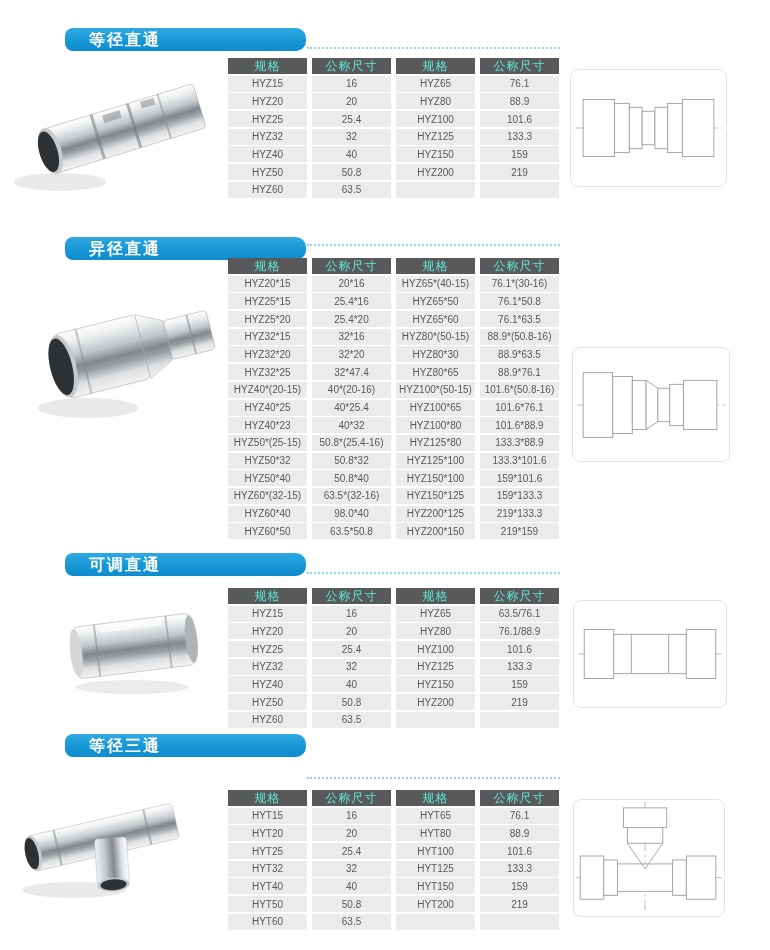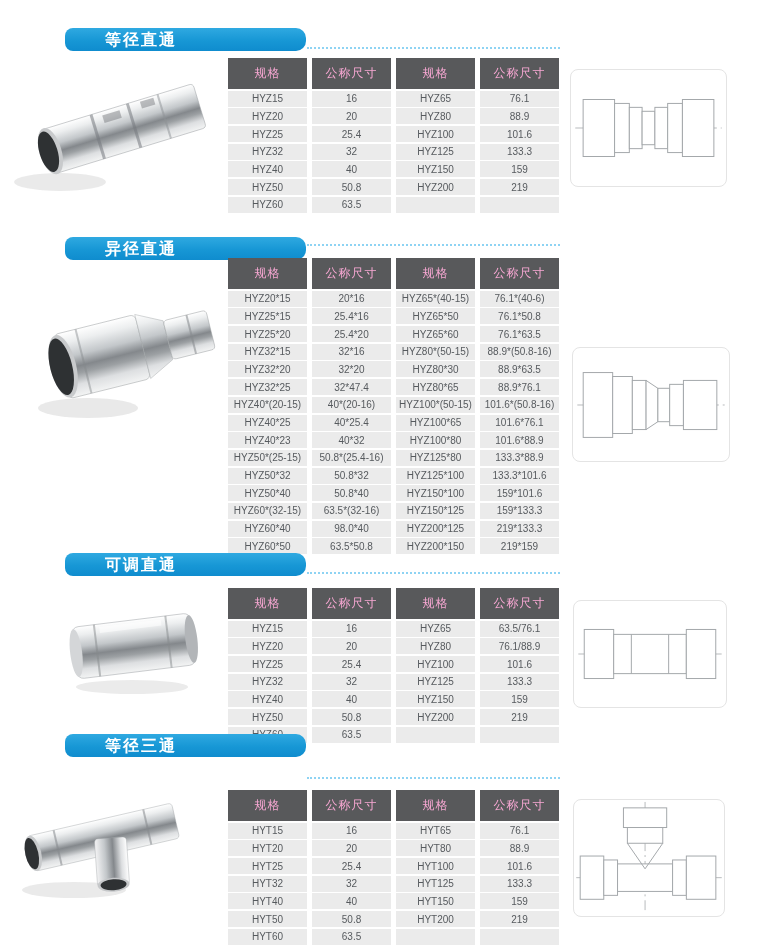--- a/index.html
+++ b/index.html
@@ -8,36 +8,36 @@
     width:770px; height:950px; position:relative; overflow:hidden;
     font-family:"Liberation Sans","DejaVu Sans",sans-serif;
   }
 
   
   .banner {
     position:absolute; left:65px; width:241px; height:23px;
     border-radius:8px 10px 10px 8px;
     background:linear-gradient(180deg,#2fa9e1 0%,#1797d5 55%,#0f8cce 100%);
     color:#fff; font-size:16px; font-weight:bold; letter-spacing:2px;
-    line-height:23px; padding-left:40px;
+    line-height:23px; padding-left:24px;
   }
   .dash {
     position:absolute; left:307px; width:253px; height:0;
     border-bottom:2px dotted #8ed3f3;
   }
 
   
   .tables { position:absolute; left:228px; display:flex; gap:5px; }
   .pair {
     display:grid; grid-template-columns:79px 79px;
     gap:1.7px 5px; align-content:start;
   }
   .th {
-    background:#58595b; color:#f9a8d4; font-size:12px; letter-spacing:1px;
-    height:31px; display:flex; align-items:center; justify-content:center;
+    background:#58595b; color:#5eead4; font-size:12px; letter-spacing:1px;
+    height:16px; display:flex; align-items:center; justify-content:center;
   }
   .cell {
     background:#ebebeb; color:#565a5e; font-size:10px;
     height:16px; display:flex; align-items:center; justify-content:center;
     white-space:nowrap; overflow:hidden; padding:0 1px;
   }
 
   
   .dbox {
     position:absolute; background:#fff;
@@ -198,21 +198,21 @@
         <div class="cell">63.5*(32-16)</div>
         <div class="cell">HYZ60*40</div>
         <div class="cell">98.0*40</div>
         <div class="cell">HYZ60*50</div>
         <div class="cell">63.5*50.8</div>
       </div>
     <div class="pair">
       <div class="th">规格</div>
       <div class="th">公称尺寸</div>
     <div class="cell">HYZ65*(40-15)</div>
-        <div class="cell">76.1*(40-6)</div>
+        <div class="cell">76.1*(30-16)</div>
         <div class="cell">HYZ65*50</div>
         <div class="cell">76.1*50.8</div>
         <div class="cell">HYZ65*60</div>
         <div class="cell">76.1*63.5</div>
         <div class="cell">HYZ80*(50-15)</div>
         <div class="cell">88.9*(50.8-16)</div>
         <div class="cell">HYZ80*30</div>
         <div class="cell">88.9*63.5</div>
         <div class="cell">HYZ80*65</div>
         <div class="cell">88.9*76.1</div>

